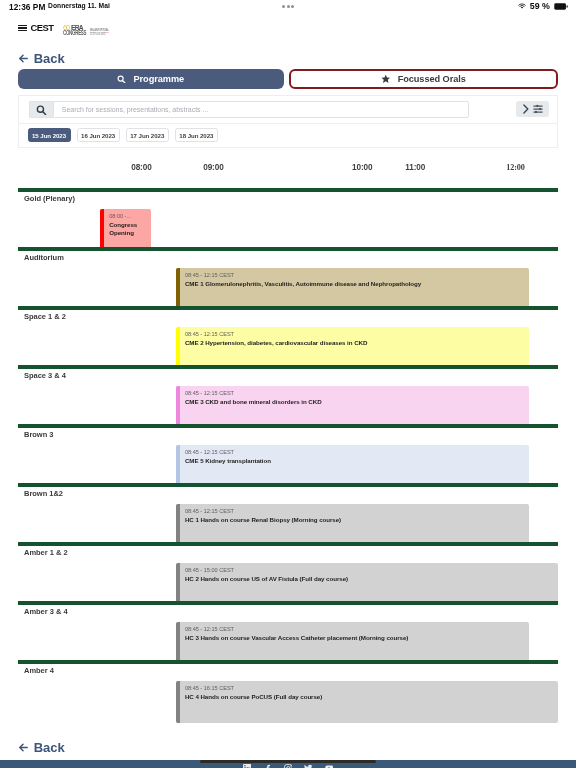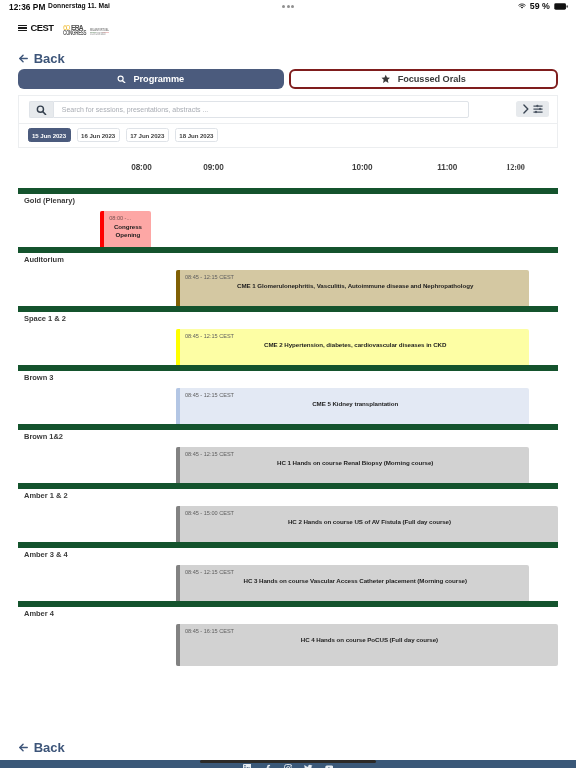--- a/index.html
+++ b/index.html
@@ -62,21 +62,21 @@
   .fcard .row2{position:relative;height:25px;}
   .chips{position:absolute;left:9px;top:4px;display:flex;gap:6.5px;}
   .chip{height:14px;padding:0 3.6px 0 3px;border-radius:2.5px;display:flex;align-items:center;
         font-size:6.1px;font-weight:700;color:#3f3f3f;border:1px solid #dfe3e8;box-sizing:border-box;background:#fff;letter-spacing:-.05px;}
   .chip.sel{background:#4b5b7d;color:#fff;border-color:#4b5b7d;}
 
   
   .timehdr{position:absolute;left:18px;top:158px;width:540px;height:14px;}
   .timehdr .t{position:absolute;top:5px;font-size:8.2px;font-weight:700;color:#3f3f3f;letter-spacing:-.1px;}
   .grid{position:absolute;left:18px;top:188px;width:540px;}
-  .gridrow{position:relative;height:59px;border-top:6px solid #14532d;box-sizing:border-box;text-align:center;}
+  .gridrow{position:relative;height:59px;border-top:4px solid #14532d;box-sizing:border-box;}
   .roomlbl{position:absolute;left:6px;top:2.3px;font-size:7.5px;font-weight:700;color:#3a3a3a;white-space:nowrap;letter-spacing:-.02px;}
   .ev{position:absolute;top:17px;height:41.5px;box-sizing:border-box;border-radius:2px;overflow:hidden;}
   .ev .bar{position:absolute;left:0;top:0;bottom:0;width:3.6px;}
   .ev .evtime{position:absolute;left:9px;top:3.5px;font-size:5.6px;color:#5e5e5e;white-space:nowrap;letter-spacing:-.02px;}
   .ev .evtitle{position:absolute;left:9px;top:11.5px;right:4px;font-size:6.2px;font-weight:700;color:#1d1d1d;
                 line-height:8.4px;letter-spacing:-.06px;}
 
   
   .footer{position:absolute;left:0;top:760px;width:576px;height:8px;background:#3a5878;}
   .fbarline{position:absolute;left:200px;top:760.3px;width:176px;height:3px;background:#2c2a27;border-radius:1.6px;}
@@ -211,21 +211,21 @@
           <div class="chip">17 Jun 2023</div>
           <div class="chip">18 Jun 2023</div>
         </div>
     </div>
   </div>
 
   <div class="timehdr">
       <span class="t" style="left: 84.2px; padding-left: 29px;">08:00</span>
       <span class="t" style="left: 185.2px;">09:00</span>
       <span class="t" style="left: 301px; margin-left: 33px;">10:00</span>
-      <span class="t" style="left: 387.2px; margin-left: 32px;">11:00</span>
+      <span class="t" style="left: 387.2px;">11:00</span>
       <span class="t" style="left: 488.2px; font-family: Liberation Serif, serif;">12:00</span>
     </div>
 
   <div class="grid">
       <div class="gridrow">
         <div class="roomlbl">Gold (Plenary)</div>
         <div class="ev" style="left: 82.2px; width: 50.5px; background: rgb(253, 167, 165);">
           <div class="bar" style="background: rgb(255, 0, 0);"></div>
           <div class="evtime" style="color: rgb(122, 82, 82);">08:00 -...</div>
           <div class="evtitle" style="white-space: pre-line;">Congress
@@ -239,20 +239,28 @@
           <div class="evtime">08:45 - 12:15 CEST</div>
           <div class="evtitle">CME 1 Glomerulonephritis, Vasculitis, Autoimmune disease and Nephropathology</div>
         </div>
       </div>
       <div class="gridrow">
         <div class="roomlbl">Space 1 &amp; 2</div>
         <div class="ev" style="left: 157.95px; width: 353.5px; background: rgb(253, 254, 164);">
           <div class="bar" style="background: rgb(255, 255, 0);"></div>
           <div class="evtime">08:45 - 12:15 CEST</div>
           <div class="evtitle">CME 2 Hypertension, diabetes, cardiovascular diseases in CKD</div>
+        </div>
+      </div>
+      <div class="gridrow">
+        <div class="roomlbl">Space 3 &amp; 4</div>
+        <div class="ev" style="left: 157.95px; width: 353.5px; background: rgb(249, 212, 240);">
+          <div class="bar" style="background: rgb(239, 134, 221);"></div>
+          <div class="evtime">08:45 - 12:15 CEST</div>
+          <div class="evtitle">CME 3 CKD and bone mineral disorders in CKD</div>
         </div>
       </div>
       <div class="gridrow">
         <div class="roomlbl">Brown 3</div>
         <div class="ev" style="left: 157.95px; width: 353.5px; background: rgb(227, 233, 244);">
           <div class="bar" style="background: rgb(179, 198, 228);"></div>
           <div class="evtime">08:45 - 12:15 CEST</div>
           <div class="evtitle">CME 5 Kidney transplantation</div>
         </div>
       </div>

